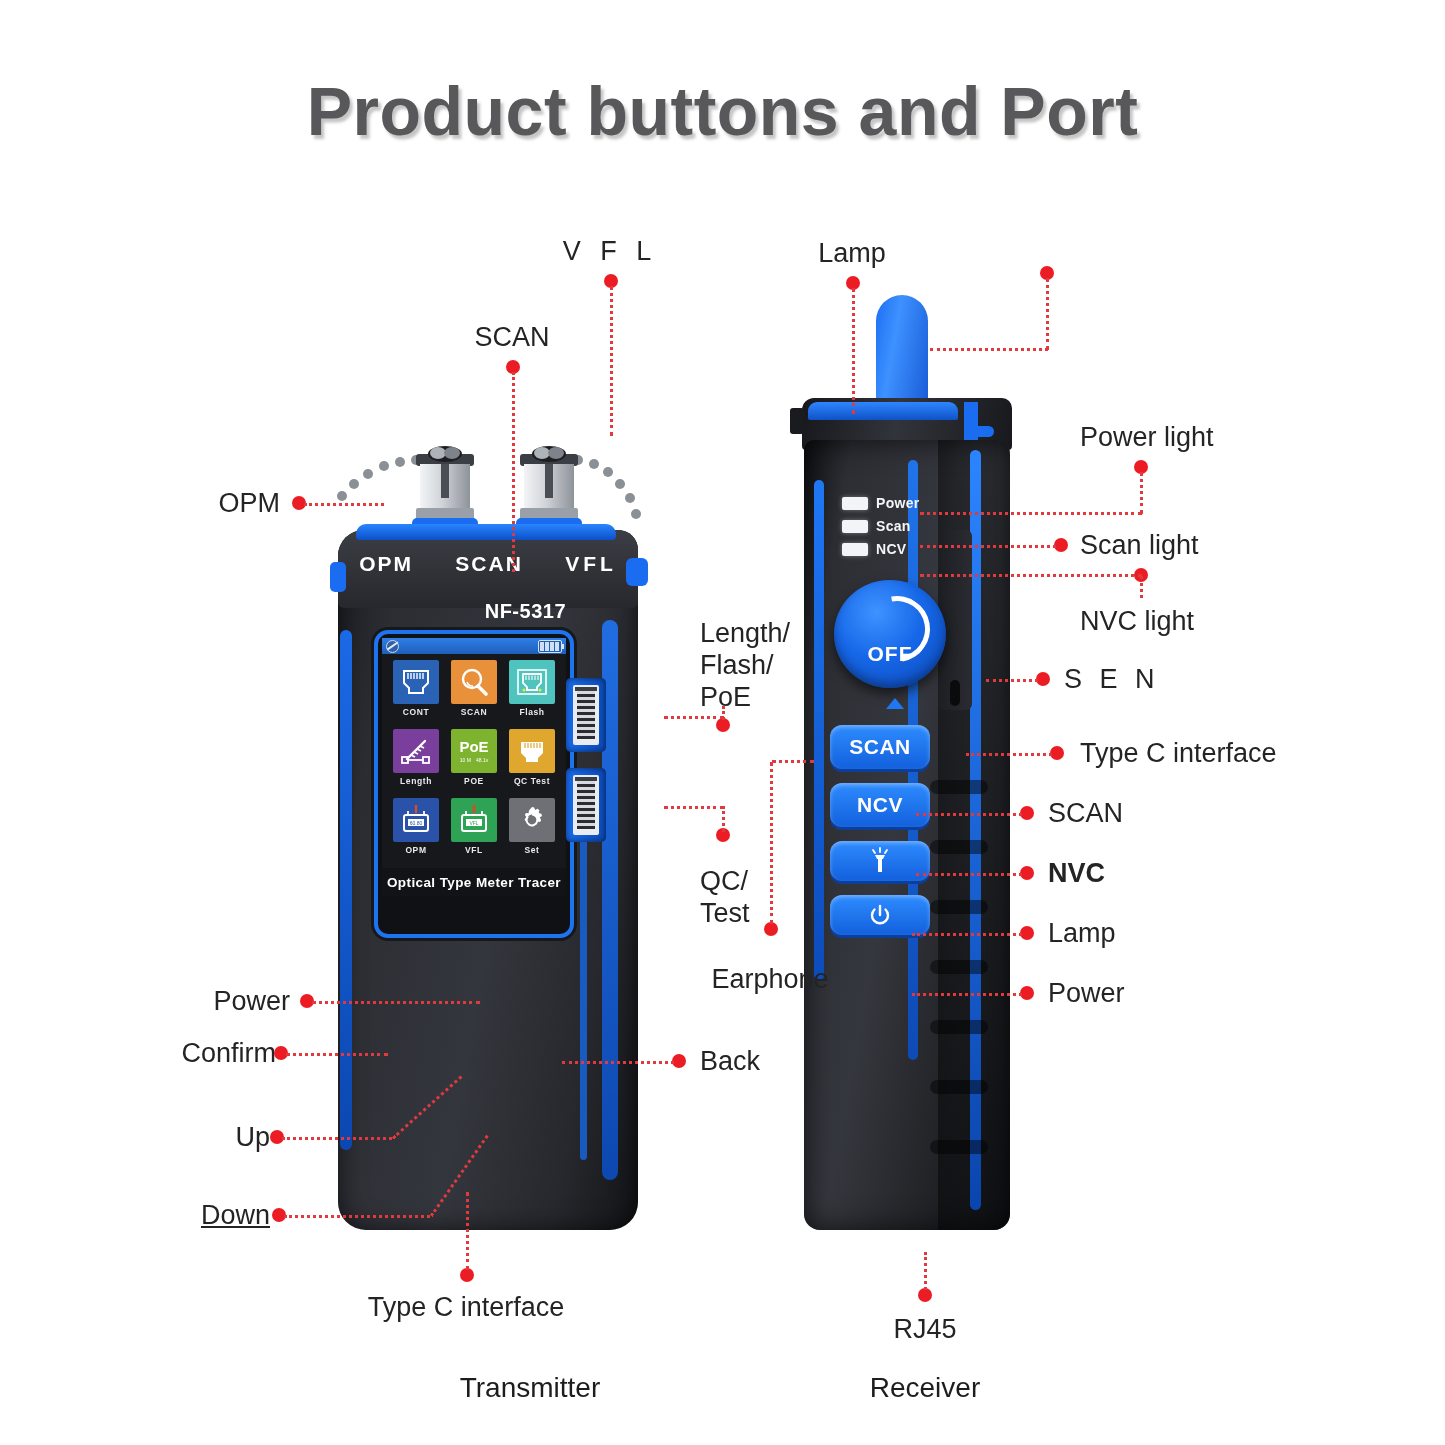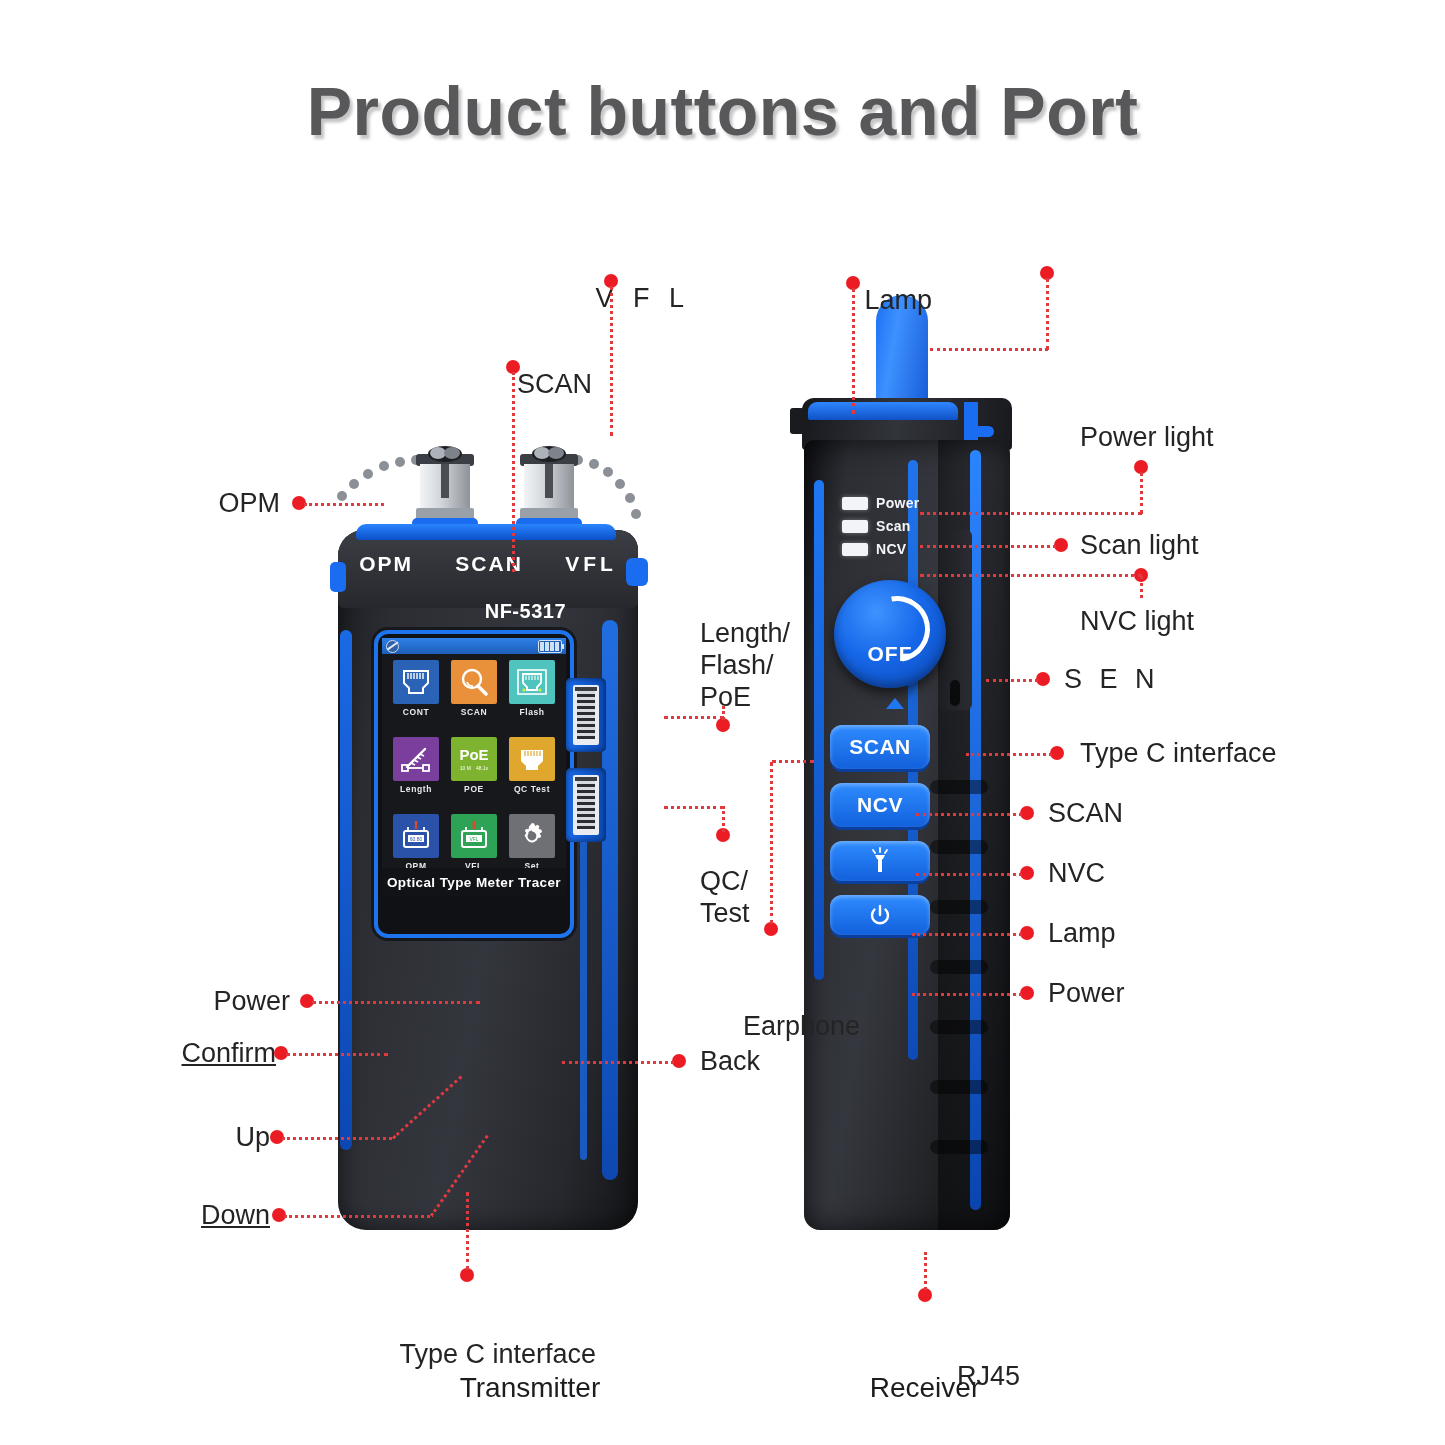--- a/index.html
+++ b/index.html
@@ -20,21 +20,21 @@
     letter-spacing:0.5px;
     text-shadow:3px 4px 3px rgba(150,150,150,.55);
   }
 
   
   .lbl{
     position:absolute;
     font-size:27px;color:#242424;
     white-space:pre-line;line-height:1.18;
   }
-  .lbl.c{text-align:right;margin-top:47px;}
+  .lbl.c{text-align:center;}
   .lbl.r{text-align:right;}
   .lbl.sp{letter-spacing:5px;}
 
   
   .dot{
     position:absolute;width:14px;height:14px;border-radius:50%;
     background:#ec1c24;
   }
   
   .lh{position:absolute;height:0;border-top:3px dotted #e03a3f;}
@@ -95,21 +95,21 @@
   .scr-mute{width:11px;height:11px;border-radius:50%;background:#3060a8;
     border:1.5px solid #cfd8e8;position:relative;}
   .scr-mute:after{content:"";position:absolute;left:-1px;top:4px;width:13px;height:1.5px;background:#e2e8f2;transform:rotate(-35deg);}
   .scr-batt{width:22px;height:11px;border:1.5px solid #d9e2ef;border-radius:2px;
     background:#1d5fb8;position:relative;}
   .scr-batt:after{content:"";position:absolute;right:-3px;top:3px;width:2px;height:5px;background:#d9e2ef;}
   .scr-batt i{position:absolute;left:1px;top:1px;right:1px;bottom:1px;
     background:repeating-linear-gradient(90deg,#cfe0f5 0 4px,#1d5fb8 4px 5px);}
   .grid{
     padding:6px 8px 4px;display:grid;grid-template-columns:repeat(3,1fr);
-    gap:20px 6px;
+    gap:12px 6px;
   }
   .cell{display:flex;flex-direction:column;align-items:center;}
   .tile{width:46px;height:44px;border-radius:2px;display:flex;align-items:center;justify-content:center;}
   .tile svg{display:block;}
   .cap{color:#e8eaee;font-size:8.5px;margin-top:3px;letter-spacing:.6px;font-weight:bold;}
   .scr-foot{
     position:absolute;left:0;bottom:0;width:100%;height:28px;background:#121317;
     display:flex;align-items:center;justify-content:center;
     color:#fff;font-size:13.5px;font-weight:bold;letter-spacing:.4px;
   }
@@ -535,21 +535,21 @@
 
   <div class="lbl c" style="left:680px;top:964px;width:180px;">Earphone</div>
   <div class="dot" style="left:764px;top:922px;"></div>
   <div class="lv" style="left:770px;top:762px;height:162px;"></div>
   <div class="lh" style="left:772px;top:760px;width:42px;"></div>
 
   <div class="lbl r" style="left:130px;top:986px;width:160px;">Power</div>
   <div class="dot" style="left:300px;top:994px;"></div>
   <div class="lh" style="left:312px;top:1001px;width:168px;"></div>
 
-  <div class="lbl r" style="left:100px;top:1038px;width:176px;text-decoration:underline;">Confirm</div>
+  <div class="lbl r" style="left:100px;top:1038px;width:176px;">Confirm</div>
   <div class="dot" style="left:274px;top:1046px;"></div>
   <div class="lh" style="left:286px;top:1053px;width:102px;"></div>
 
   <div class="lbl r" style="left:140px;top:1122px;width:130px;">Up</div>
   <div class="dot" style="left:270px;top:1130px;"></div>
   <div class="lh" style="left:282px;top:1137px;width:110px;"></div>
   <div class="ldiag" style="left:392px;top:1137px;width:92px;transform:rotate(-42deg);"></div>
 
   <div class="lbl r" style="left:110px;top:1200px;width:160px;text-decoration:underline;">Down</div>
   <div class="dot" style="left:272px;top:1208px;"></div>
@@ -591,21 +591,21 @@
   <div class="lh" style="left:986px;top:679px;width:52px;"></div>
 
   <div class="lbl" style="left:1080px;top:738px;width:300px;">Type C interface</div>
   <div class="dot" style="left:1050px;top:746px;"></div>
   <div class="lh" style="left:966px;top:753px;width:86px;"></div>
 
   <div class="lbl" style="left:1048px;top:798px;width:200px;">SCAN</div>
   <div class="dot" style="left:1020px;top:806px;"></div>
   <div class="lh" style="left:916px;top:813px;width:106px;"></div>
 
-  <div class="lbl" style="left:1048px;top:858px;width:200px;">NVC</div>
+  <div class="lbl" style="left:1048px;top:858px;width:200px;font-weight:bold;">NVC</div>
   <div class="dot" style="left:1020px;top:866px;"></div>
   <div class="lh" style="left:916px;top:873px;width:106px;"></div>
 
   <div class="lbl" style="left:1048px;top:918px;width:200px;">Lamp</div>
   <div class="dot" style="left:1020px;top:926px;"></div>
   <div class="lh" style="left:912px;top:933px;width:110px;"></div>
 
   <div class="lbl" style="left:1048px;top:978px;width:200px;">Power</div>
   <div class="dot" style="left:1020px;top:986px;"></div>
   <div class="lh" style="left:912px;top:993px;width:110px;"></div>

